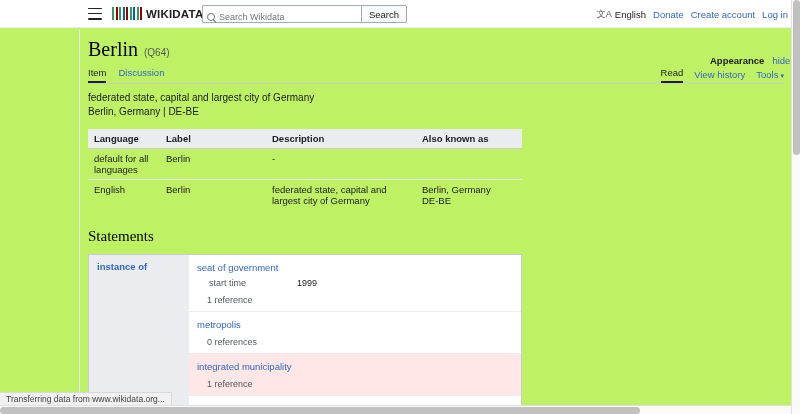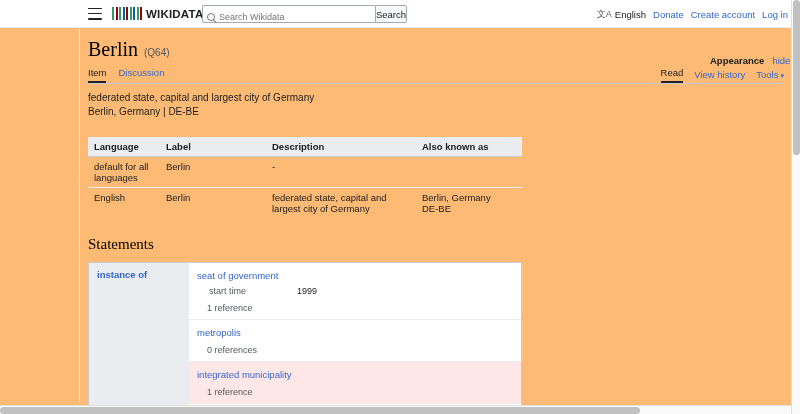--- a/index.html
+++ b/index.html
@@ -8,21 +8,21 @@
     width: 800px; height: 414px;
     background: #ffffff;
     font-family: "Liberation Sans", sans-serif;
     font-size: 11px;
     color: #202122;
     overflow: hidden;
   }
   #page {
     position: relative;
     width: 800px; height: 414px;
-    background: #fdba74;
+    background: #bef264;
     overflow: hidden;
   }
 
   
   .header {
     position: relative;
     height: 28px;
     border-bottom: 1px solid #eaecf0;
     display: flex;
     align-items: center;
@@ -101,21 +101,21 @@
     width: 100%;
     background: transparent;
     padding: 0;
   }
   .search-btn {
     border: 1px solid #a2a9b1;
     background: #f8f9fa;
     border-radius: 0 2px 2px 0;
     font-size: 9.5px;
     color: #202122;
-    padding: 0 0;
+    padding: 0 7px;
     cursor: pointer;
     font-family: "Liberation Sans", sans-serif;
   }
 
   .header-right {
     position: absolute;
     right: 12px; top: 0;
     height: 28px;
     display: flex; align-items: center; gap: 7px;
     font-size: 9.5px;
@@ -187,21 +187,21 @@
     color: #202122;
   }
   .aliases {
     margin-top: 3px;
     font-size: 10px;
     color: #202122;
   }
 
   
   .terms {
-    margin-top: 20px;
+    margin-top: 12px;
     width: 434px;
     border-collapse: collapse;
     font-size: 9.5px;
   }
   .terms th {
     background: #eaecf0;
     text-align: left;
     font-weight: bold;
     padding: 4px 6px;
     border-bottom: 1px solid #c8ccd1;
@@ -454,20 +454,21 @@
         <div class="stmt-claim">
           <div class="claim-value">Unitary municipality in Germany</div>
 
         </div>
 
       </div>
     </div>
 
   </div>
 
+  <div class="statusbar">Transferring data from www.wikidata.org...</div>
 
   <div class="scrollbar-v">
     <div class="thumb"></div>
   </div>
   <div class="scrollbar-h">
     <div class="thumb"></div>
   </div>
 
 </div>
 

